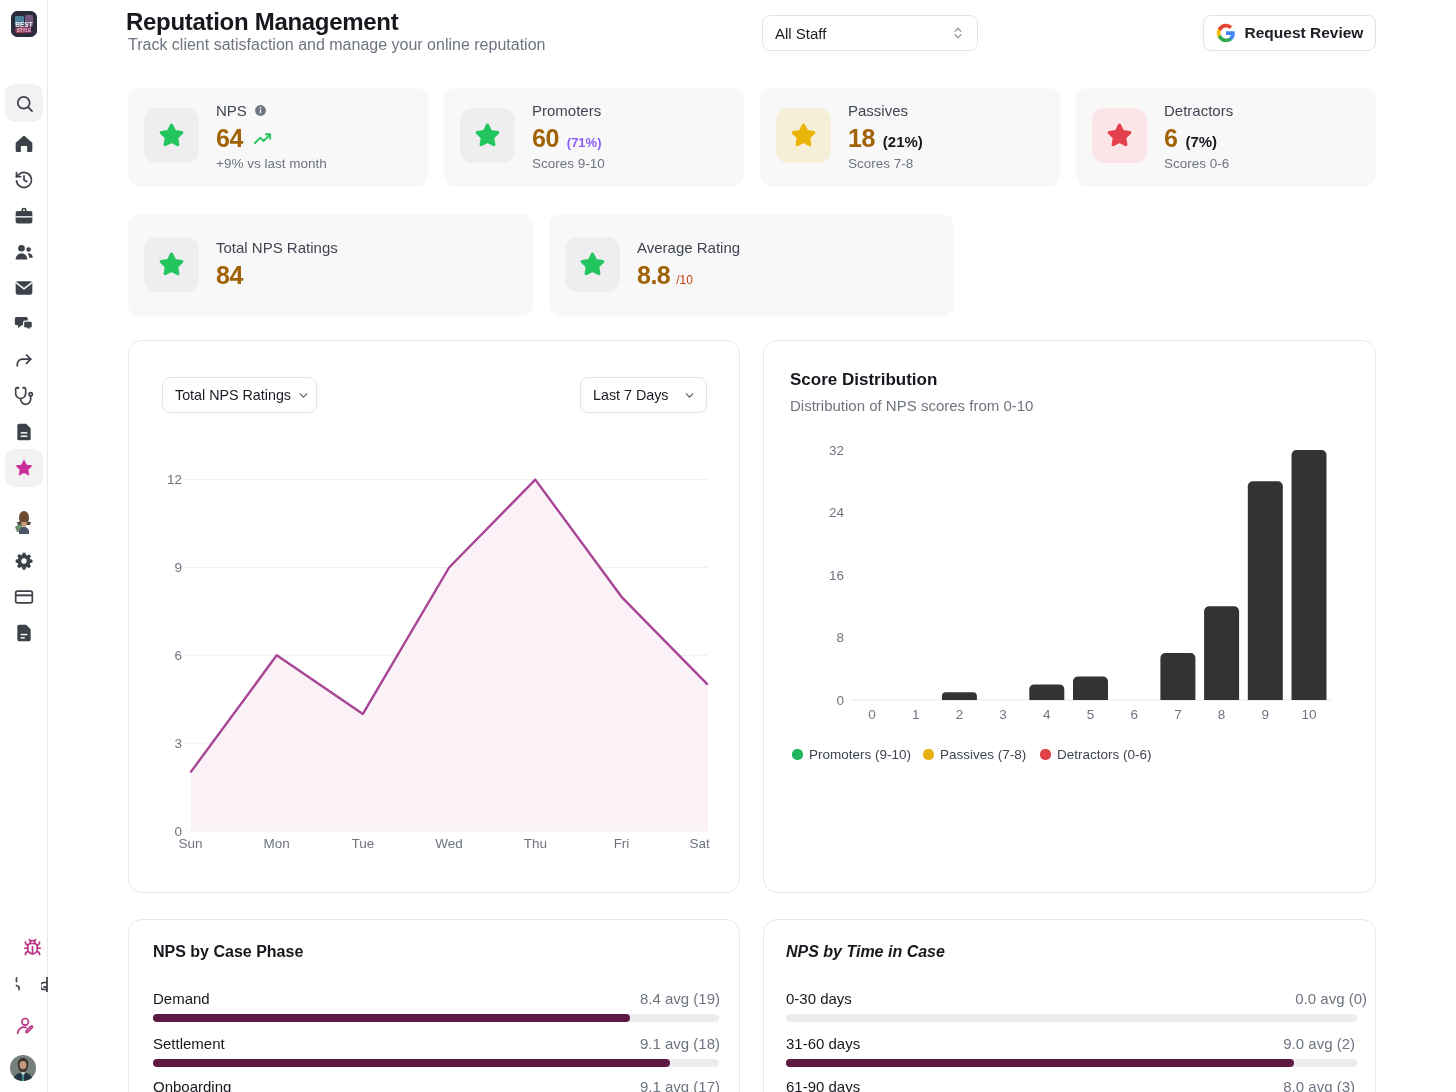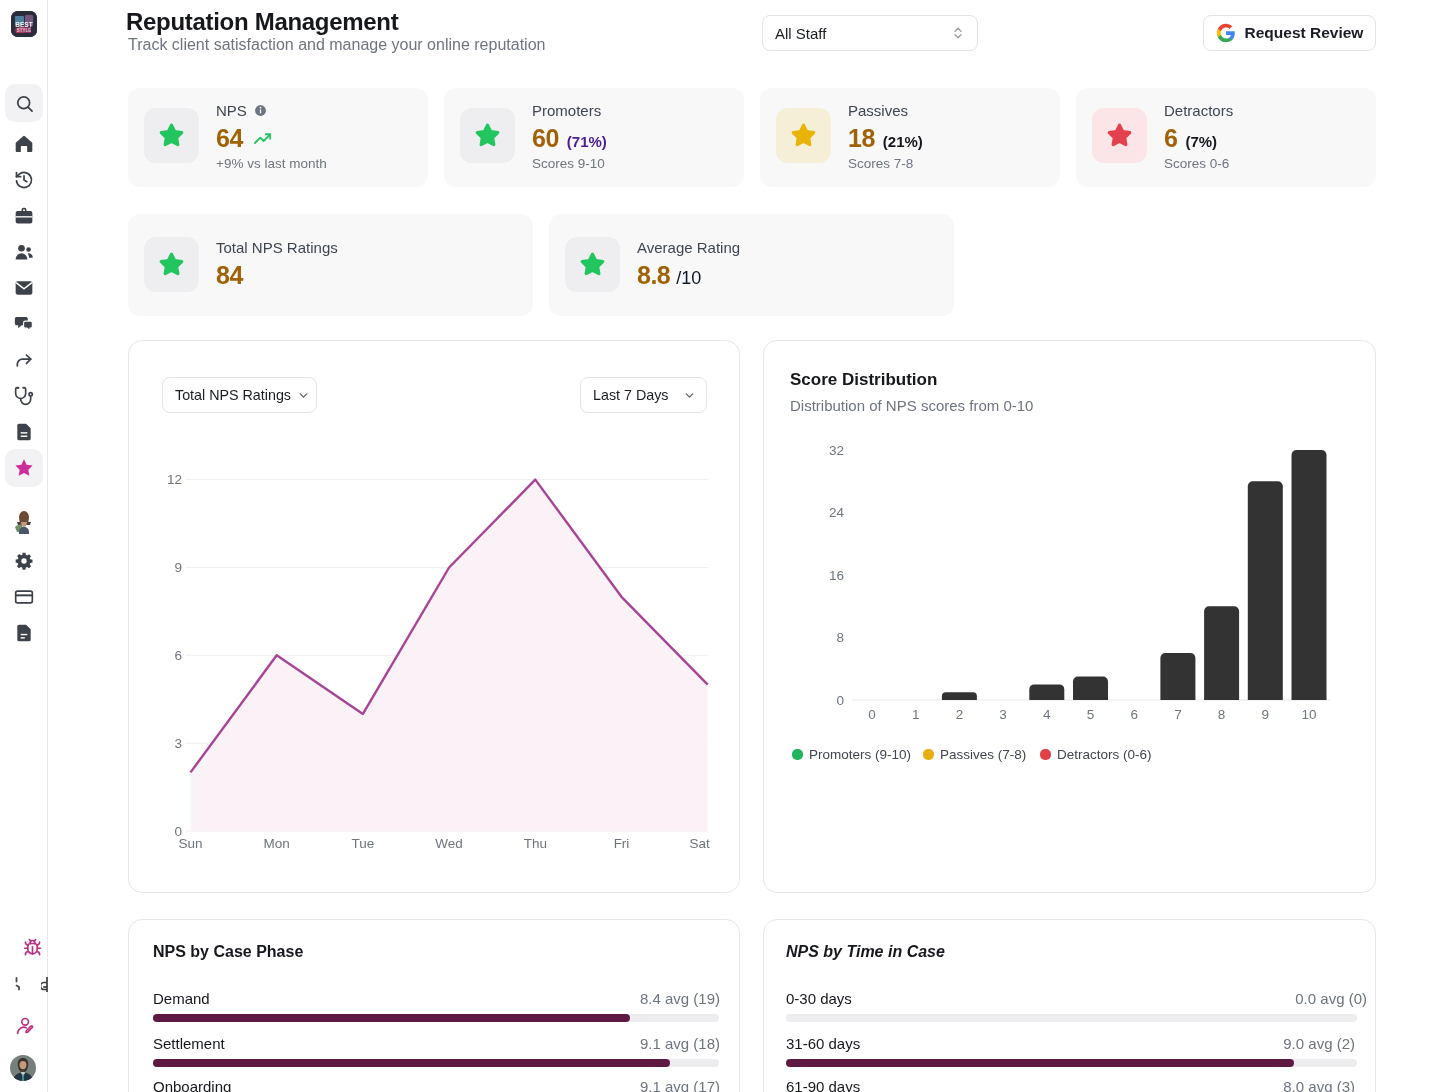--- a/index.html
+++ b/index.html
@@ -241,21 +241,21 @@
   </div>
   <div class="scard" style="left:444px; top:88px; width:300px; height:99px;">
     <div class="icbox" style="top:20px;">
         <svg width="29" height="29" viewBox="0 0 24 24" fill="#22c55e" stroke="#22c55e" stroke-width="2.6" stroke-linejoin="round">
           <path d="M12 3.4l2.6 5.3 5.9.85-4.25 4.15 1 5.85L12 16.8l-5.25 2.75 1-5.85L3.5 9.55l5.9-.85z"></path>
         </svg>
       </div>
     <div class="sc-label" style="position:absolute; left:88px; top:14px;">Promoters</div>
     <div style="position:absolute; left:88px; top:36px; display:flex; align-items:baseline; gap:8px;">
         <span class="sc-num">60</span>
-        <span style="font-size:15px; font-weight:700; color:#4c1d95;text-align:center;">(71%)</span>
+        <span style="font-size:13px; font-weight:700; color:#8b5cf6;text-align:center;">(71%)</span>
       </div>
     <div class="sc-sub" style="position:absolute; left:88px; top:68px;">Scores 9-10</div>
   </div>
   <div class="scard" style="left:760px; top:88px; width:300px; height:99px;">
     <div class="icbox" style="top:20px; background:#f6efd8;">
         <svg width="29" height="29" viewBox="0 0 24 24" fill="#eab308" stroke="#eab308" stroke-width="2.6" stroke-linejoin="round">
           <path d="M12 3.4l2.6 5.3 5.9.85-4.25 4.15 1 5.85L12 16.8l-5.25 2.75 1-5.85L3.5 9.55l5.9-.85z"></path>
         </svg>
       </div>
     <div class="sc-label" style="position:absolute; left:88px; top:14px;">Passives</div>
@@ -290,21 +290,21 @@
   </div>
   <div class="scard" style="left:549px; top:214px; width:405px; height:102px;">
     <div class="icbox" style="top:23px;">
         <svg width="29" height="29" viewBox="0 0 24 24" fill="#22c55e" stroke="#22c55e" stroke-width="2.6" stroke-linejoin="round">
           <path d="M12 3.4l2.6 5.3 5.9.85-4.25 4.15 1 5.85L12 16.8l-5.25 2.75 1-5.85L3.5 9.55l5.9-.85z"></path>
         </svg>
       </div>
     <div class="sc-label" style="position:absolute; left:88px; top:25px;">Average Rating</div>
     <div style="position:absolute; left:88px; top:47px; display:flex; align-items:baseline; gap:6px;">
         <span class="sc-num" style="font-size:25px;">8.8</span>
-        <span style="font-size:18px; color:#0f172a;">/10</span>
+        <span style="font-size:12px; color:#c2410c;">/10</span>
       </div>
   </div>
 
   <div class="panel" id="panel-line" style="left:128px; top:340px; width:612px; height:553px;">
     <div class="drop" style="left:33px; top:36px; width:155px; font-size:14.3px;">
         <span style="flex:1">Total NPS Ratings</span>
       <svg width="13" height="13" viewBox="0 0 24 24" fill="none" stroke="#5b6370" stroke-width="2.4" stroke-linecap="round" stroke-linejoin="round" style="flex:none">
           <path d="m6 9 6 6 6-6"></path>
         </svg>
     </div>

